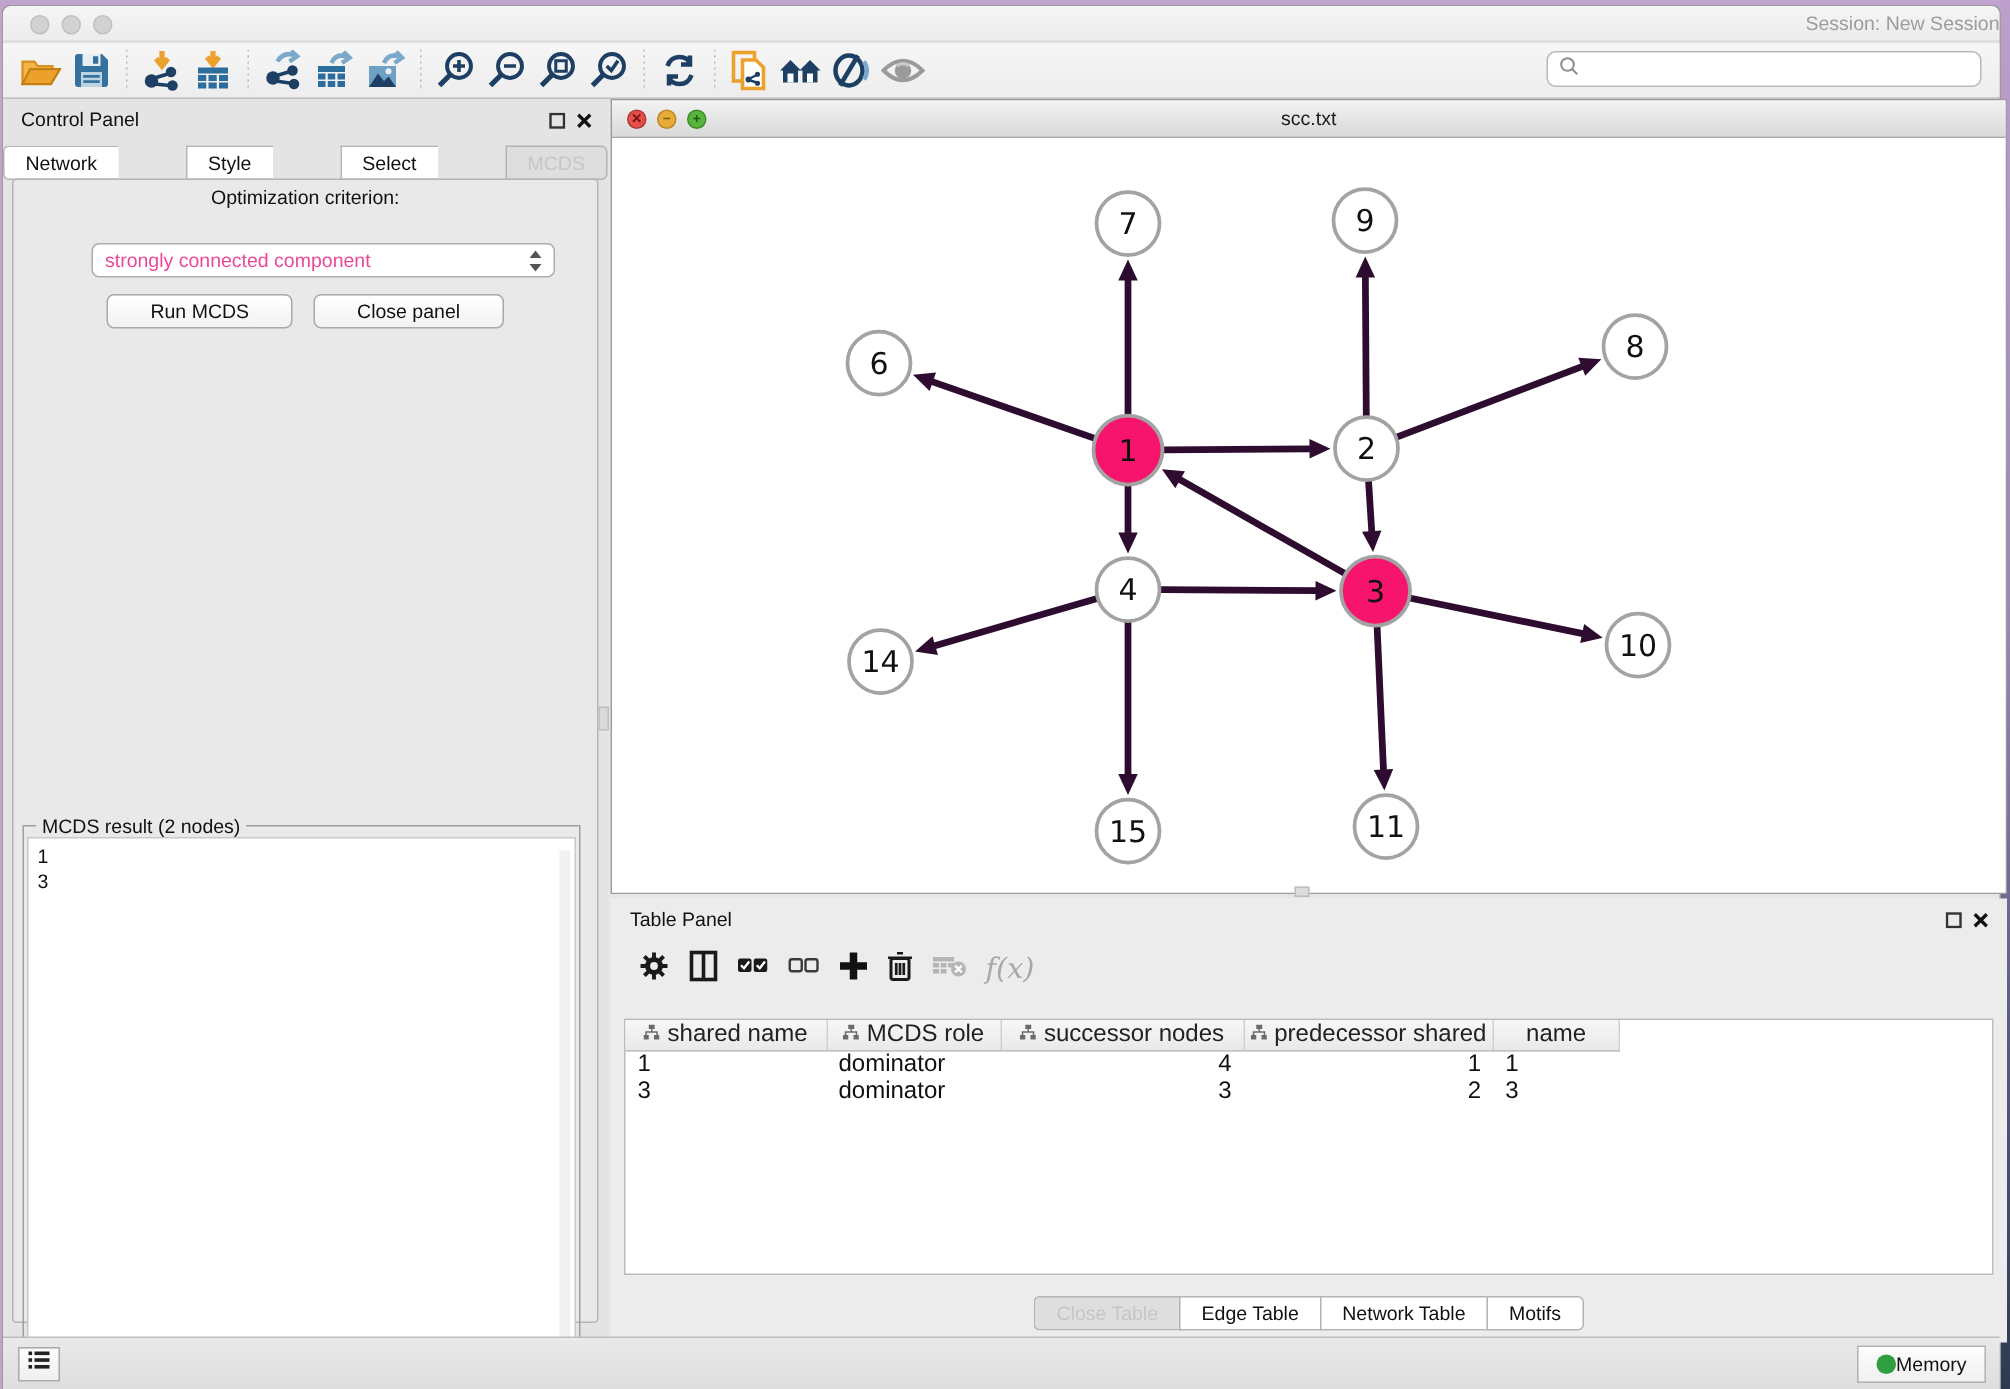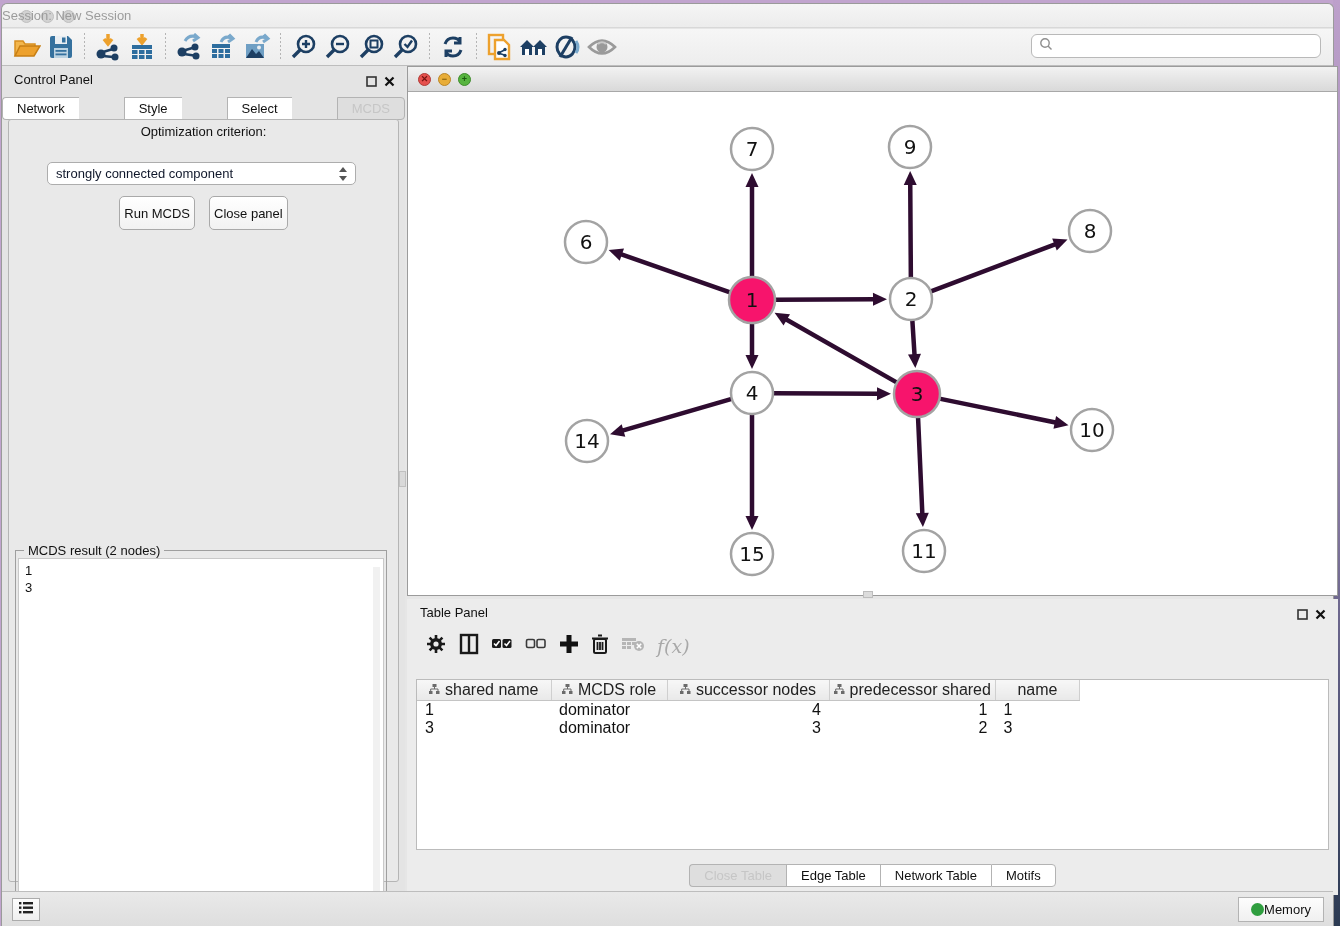--- a/index.html
+++ b/index.html
@@ -16,21 +16,21 @@
   .app-window { position:absolute; left:1px; top:3px; width:1333px; height:923px;
     background:#e6e6e6; border-radius:6px 6px 0 0; border:1px solid #9a9a9a; border-bottom:none; }
 
   
   .titlebar { position:absolute; left:0; top:0; width:100%; height:24px;
     background:linear-gradient(#f5f5f5,#ececec); border-radius:6px 6px 0 0;
     border-bottom:1px solid #d8d8d8; }
   .tl-group { position:absolute; left:18px; top:6px; display:flex; gap:8px; }
   .tl { width:13px; height:13px; border-radius:50%; background:#d2d2d2; border:1px solid #bfbfbf;
     display:flex; align-items:center; justify-content:center; font-size:8px; line-height:1; }
-  .titlebar .title { position:absolute; width:100%; text-align:left; top:4px;
+  .titlebar .title { position:absolute; width:100%; text-align:right; top:4px;
     font-size:13px; color:#9c9c9c; }
 
   
   .toolbar { position:absolute; left:0; top:25px; width:100%; height:37px;
     background:linear-gradient(#f6f6f6,#ededed); border-bottom:1px solid #bdbdbd;
     display:flex; align-items:center; }
   .tb-icon { width:34px; height:30px; display:flex; align-items:center; justify-content:center; }
   .tb-sep { width:1px; height:28px; margin:0 6px;
     background-image:linear-gradient(#b5b5b5 40%, transparent 40%); background-size:1px 4px; }
   .search-wrap { position:absolute; right:12px; top:5px; width:290px; height:24px;
@@ -45,27 +45,27 @@
   .ph-btns { position:absolute; right:10px; top:7px; display:flex; gap:7px; align-items:center; }
   .cp-tabs { position:absolute; top:31px; width:100%; display:flex; justify-content:space-between; }
   .tab { font-size:13px; padding:3px 14px; background:#fff; border:1px solid #b3b3b3;
     border-right:none; color:#111; }
   .tab:first-child { border-radius:4px 0 0 4px; }
   .tab:last-child { border-right:1px solid #b3b3b3; border-radius:0 4px 4px 0; }
   .tab.active { background:#dedede; color:#c6c6c6; }
   .cp-body { position:absolute; left:6px; top:53px; width:391px; height:763px;
     background:#e9e9e9; border:1px solid #b5b5b5; border-radius:3px; }
   .opt-label { text-align:center; margin-top:4px; font-size:13px; color:#111; }
-  .combo { position:absolute; left:38px; top:42px; width:309px; height:23px; background:#fff;
-    border:1px solid #adadad; border-radius:5px; font-size:13px; color:#0f172a;
+  .combo { position:absolute; left:52px; top:42px; width:309px; height:23px; background:#fff;
+    border:1px solid #adadad; border-radius:5px; font-size:13px; color:#ec4899;
     display:flex; align-items:center; padding:0 8px; }
   .combo .arrows { position:absolute; right:7px; top:3px; }
   .btn-row { position:absolute; top:76px; width:100%; display:flex; justify-content:center; gap:14px; }
   .btn { background:linear-gradient(#ffffff,#f2f2f2); border:1px solid #a9a9a9; border-radius:5px;
-    font-size:13px; color:#111; padding:3px 4px; height:34px; }
+    font-size:13px; color:#111; padding:3px 28px; height:23px; }
   .result-group { position:absolute; left:6px; top:430px; width:372px; height:378px;
     border:1px solid #9f9f9f; }
   .result-legend { position:absolute; left:8px; top:-8px; background:#e9e9e9; padding:0 4px;
     font-size:13px; color:#111; }
   .result-area { position:absolute; left:2px; top:7px; width:366px; height:367px; background:#fff;
     border:1px solid #c9c9c9; font-size:13px; color:#111; padding:3px 6px; line-height:17px; }
   .result-scroll { position:absolute; right:3px; top:8px; width:7px; height:365px; background:#f1f1f1; }
 
   .v-splitter-handle { position:absolute; left:397px; top:467px; width:7px; height:16px;
     background:#d9d9d9; border:1px solid #c0c0c0; }
@@ -332,20 +332,21 @@
 
   <div class="v-splitter-handle"></div>
 
   <div class="net-frame">
     <div class="net-titlebar">
       <div class="net-tl">
         <div class="mac-dot dot-red">✕</div>
         <div class="mac-dot dot-yellow">−</div>
         <div class="mac-dot dot-green">+</div>
       </div>
+      <div class="net-title">scc.txt</div>
     </div>
     <div class="net-canvas">
       <svg id="graph-svg" width="929" height="503">
           <line x1="344" y1="184" x2="344" y2="93" stroke="#2e0c30" stroke-width="4.5" stroke-linecap="round"></line>
           <polygon points="344,81 350.5,95 337.5,95" fill="#2e0c30"></polygon>
           <line x1="321.34314698911055" y1="200.08375015282175" x2="211.98527951633417" y2="161.8743747707674" stroke="#2e0c30" stroke-width="4.5" stroke-linecap="round"></line>
           <polygon points="200.65685301088945,157.91624984717825 216.01733493418573,156.39783123424968 211.72936626696418,168.6702932818148" fill="#2e0c30"></polygon>
           <line x1="367.9995253493132" y1="207.84905958899802" x2="467.0007119760302" y2="207.22641061650296" stroke="#2e0c30" stroke-width="4.5" stroke-linecap="round"></line>
           <polygon points="479.0004746506868,207.15094041100198 465.04163122490047,213.7388604328588 464.9598718356077,200.73911753531414" fill="#2e0c30"></polygon>
           <line x1="344" y1="232" x2="344" y2="265" stroke="#2e0c30" stroke-width="4.5" stroke-linecap="round"></line>

